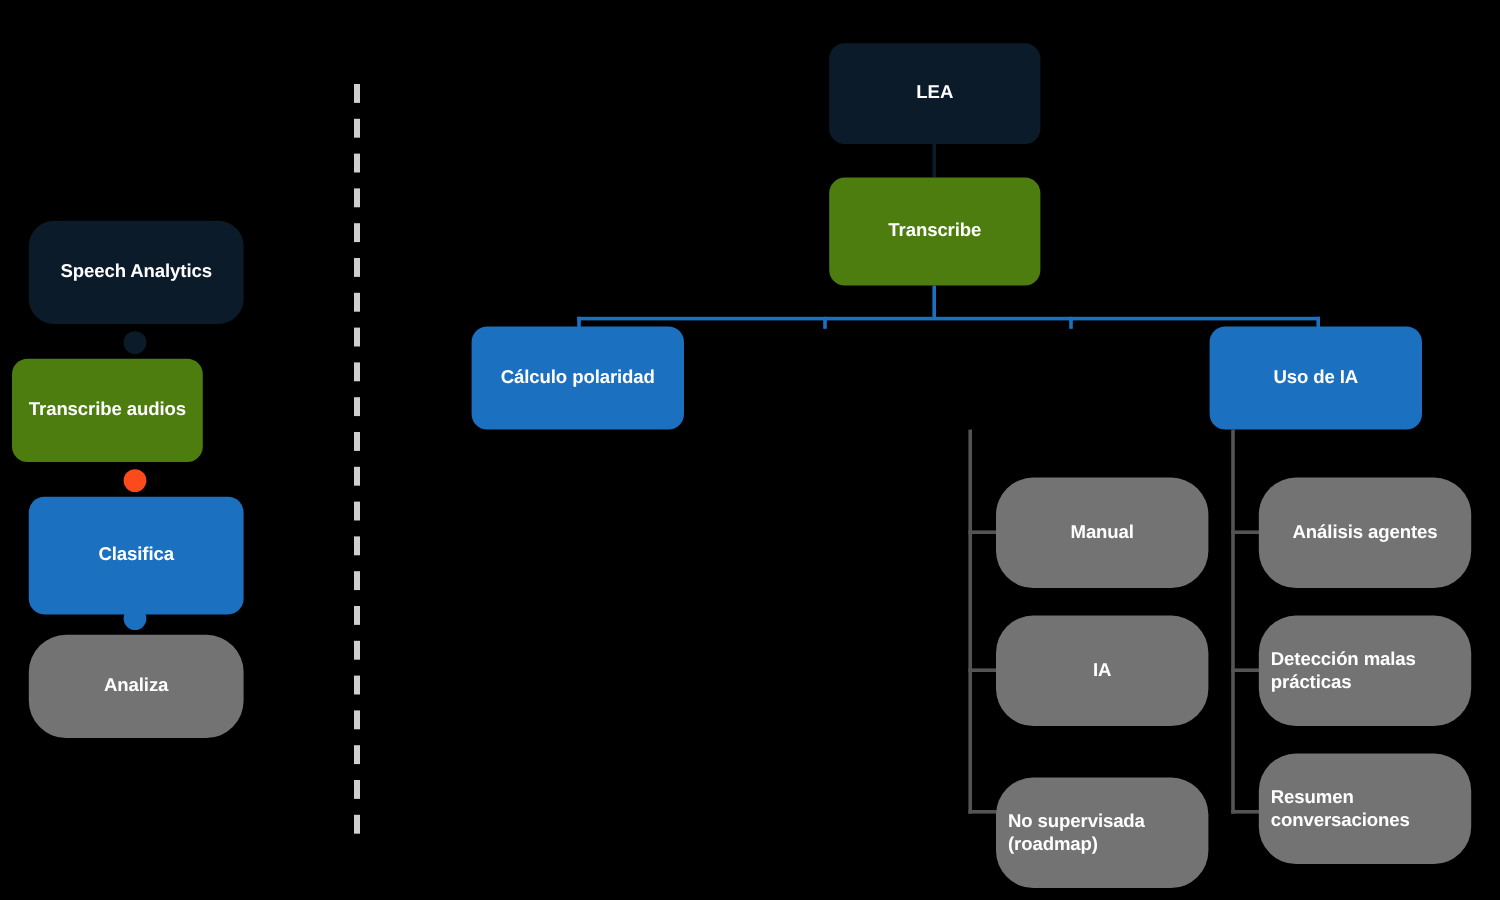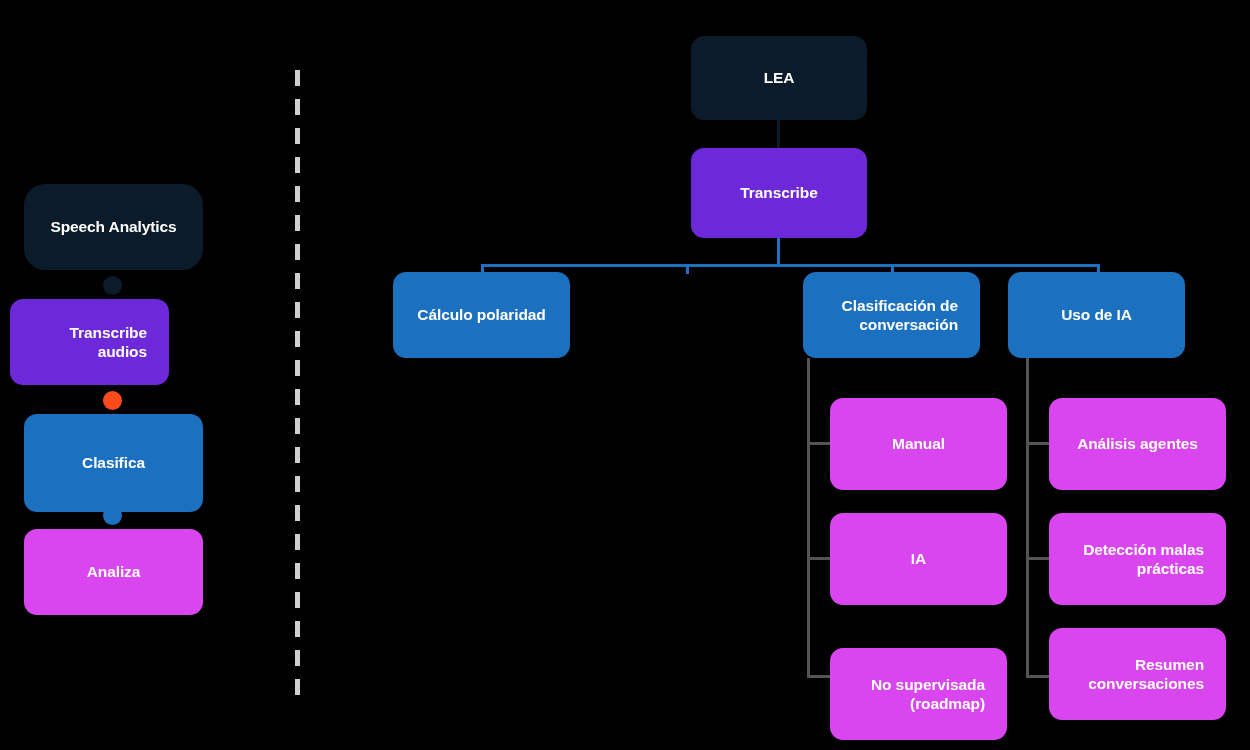--- a/index.html
+++ b/index.html
@@ -20,34 +20,34 @@
     background: #000000;
   }
 
   
   .node {
     position: absolute;
     box-sizing: border-box;
     display: flex;
     align-items: center;
     justify-content: center;
-    text-align: right;
+    text-align: left;
     border-radius: 13px;
     color: #ffffff;
     font-weight: bold;
     font-size: 15.5px;
     line-height: 1.25;
     letter-spacing: -0.1px;
-    padding: 4px 22px;
+    padding: 4px 10px;
     z-index: 3;
   }
   .node.navy   { background: #0c1b2a; }
-  .node.orange { background: #6d28d9; }
+  .node.orange { background: #4d7c0f; }
   .node.blue   { background: #1c70c0; }
-  .node.gray   { background: #d946ef; }
+  .node.gray   { background: #737373; border-radius: 31px; }
 
   
   .vline, .hline {
     position: absolute;
     z-index: 1;
   }
   .vline { width: 3px; }
   .hline { height: 3px; }
   .c-navy   { background: #0c1b2a; }
   .c-blue   { background: #1c70c0; }
@@ -123,23 +123,20 @@
   <div class="hline c-blue" style="left:481px; top:264px; width:619px;"></div>
 
   <div class="vline c-blue" style="left:481px; top:264px; height:10px;"></div>
   <div class="vline c-blue" style="left:686px; top:264px; height:10px;"></div>
   <div class="vline c-blue" style="left:891px; top:264px; height:10px;"></div>
   <div class="vline c-blue" style="left:1097px; top:264px; height:10px;"></div>
 
   <div class="node blue" style="left:393px; top:272px; width:177px; height:86px;">
     <span>Cálculo polaridad</span>
   </div>
-  <div class="node blue" style="left:803px; top:272px; width:177px; height:86px;">
-    <span>Clasificación de conversación</span>
-  </div>
   <div class="node blue" style="left:1008px; top:272px; width:177px; height:86px;">
     <span>Uso de IA</span>
   </div>
 
   <div class="vline c-gray" style="left:807px; top:358px; height:320px;"></div>
   <div class="hline c-gray" style="left:807px; top:442px; width:24px;"></div>
   <div class="hline c-gray" style="left:807px; top:557px; width:24px;"></div>
   <div class="hline c-gray" style="left:807px; top:675px; width:24px;"></div>
 
   <div class="vline c-gray" style="left:1026px; top:358px; height:320px;"></div>

